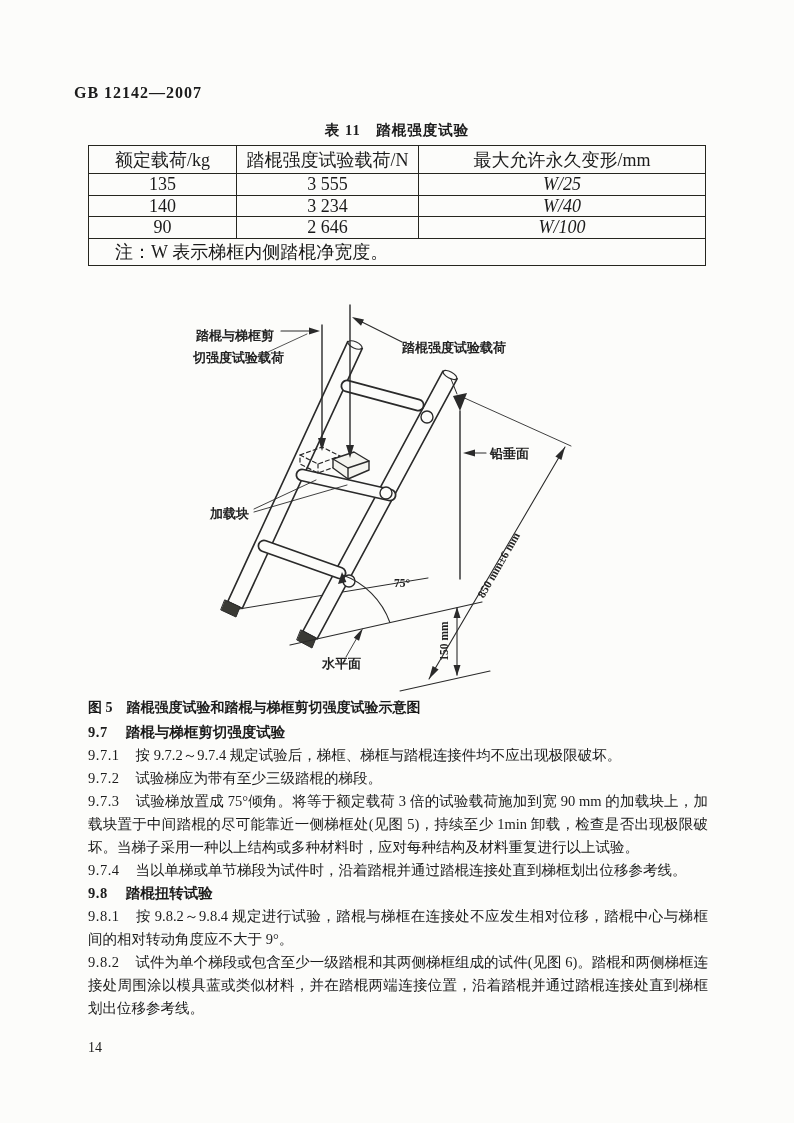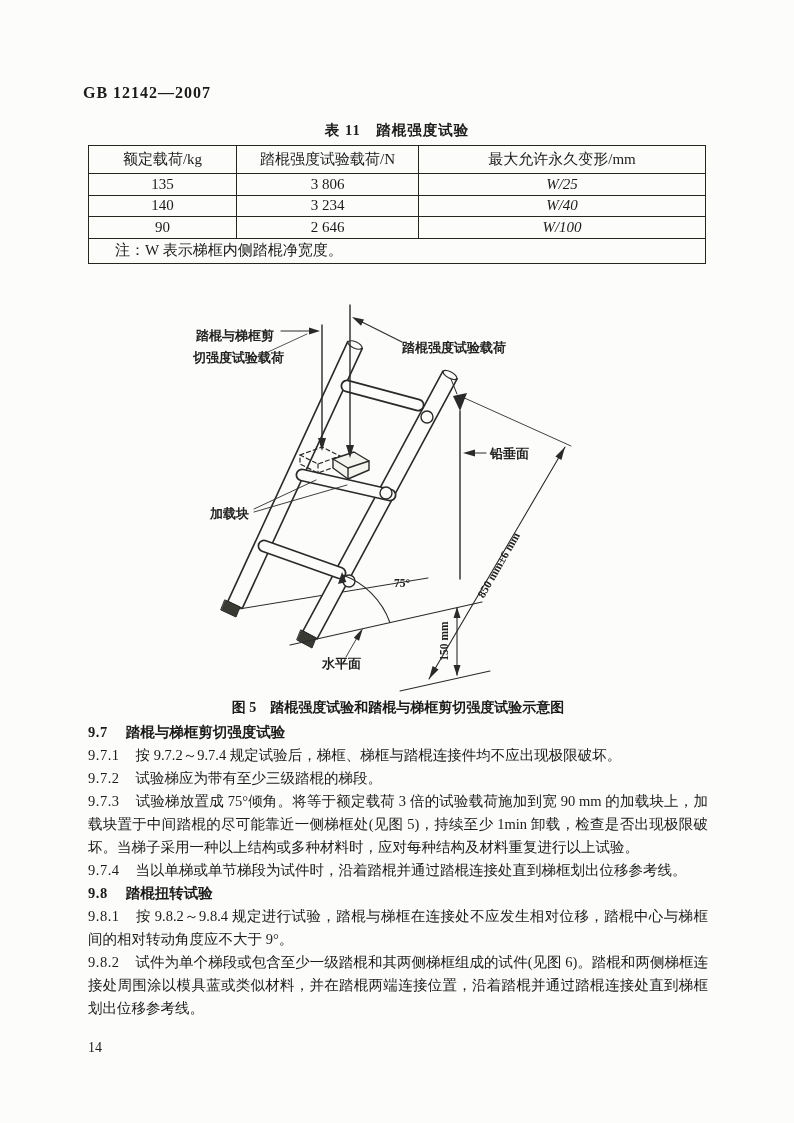--- a/index.html
+++ b/index.html
@@ -3,31 +3,31 @@
 <meta charset="utf-8">
 <style>
   html,body{margin:0;padding:0;background:#e8e8e6;}
   .page{
     position:relative;width:794px;height:1123px;margin:0 auto;
     background:#fcfcfa;color:#1b1b1b;
     font-family:"Liberation Serif","DejaVu Serif",serif;
     overflow:hidden;
   }
   .doc-no{
-    position:absolute;left:83px;top:84px;
+    position:absolute;left:74px;top:84px;
     font-size:16px;font-weight:bold;letter-spacing:1px;
   }
   .table-title{
     position:absolute;left:0;right:0;top:121px;text-align:center;
     font-size:14.5px;font-weight:bold;letter-spacing:1px;
   }
   table.spec-table{
     position:absolute;left:88px;top:145px;width:618px;
     border-collapse:collapse;table-layout:fixed;
-    font-size:15px;
+    font-size:18px;
   }
   table.spec-table th,table.spec-table td{
     border:1.4px solid #26261f;text-align:center;padding:0;
     font-weight:normal;line-height:1;
   }
   table.spec-table th{height:27px;}
   table.spec-table td{height:20.5px;}
   table.spec-table .col1{width:24%;}
   table.spec-table .col2{width:29.5%;}
   table.spec-table .col3{width:46.5%;}
@@ -37,21 +37,21 @@
   }
   .figure-wrap{position:absolute;left:150px;top:295px;width:520px;height:400px;}
   .figure-wrap svg{display:block;}
   .fig-label{font-size:13px;font-weight:600;fill:#222;}
   .fig-dim{font-size:11.5px;font-weight:600;fill:#222;}
   .body-text{
     position:absolute;left:88px;top:696px;width:620px;
     font-size:14.5px;line-height:23px;text-align:justify;
   }
   .fig-caption{
-    text-align:center;font-weight:bold;font-size:14px;margin:0 0 2px 0;
+    text-align:left;font-weight:bold;font-size:14px;margin:0 0 2px 0;
   }
   .para{margin:0;}
   .para .num{display:inline-block;margin-right:16px;letter-spacing:0.5px;}
   .para.heading{font-weight:bold;}
   .para.heading .num{margin-right:18px;}
   .page-num{position:absolute;left:88px;top:1040px;font-size:14px;}
 </style>
 </head>
 <body>
 
@@ -70,21 +70,21 @@
     <thead>
       <tr>
         <th>额定载荷/kg</th>
         <th>踏棍强度试验载荷/N</th>
         <th>最大允许永久变形/mm</th>
       </tr>
     </thead>
     <tbody>
       <tr>
         <td>135</td>
-        <td>3 806</td>
+        <td>3 555</td>
         <td class="wval">W/25</td>
       </tr>
       <tr>
         <td>140</td>
         <td>3 234</td>
         <td class="wval">W/40</td>
       </tr>
       <tr>
         <td>90</td>
         <td>2 646</td>

